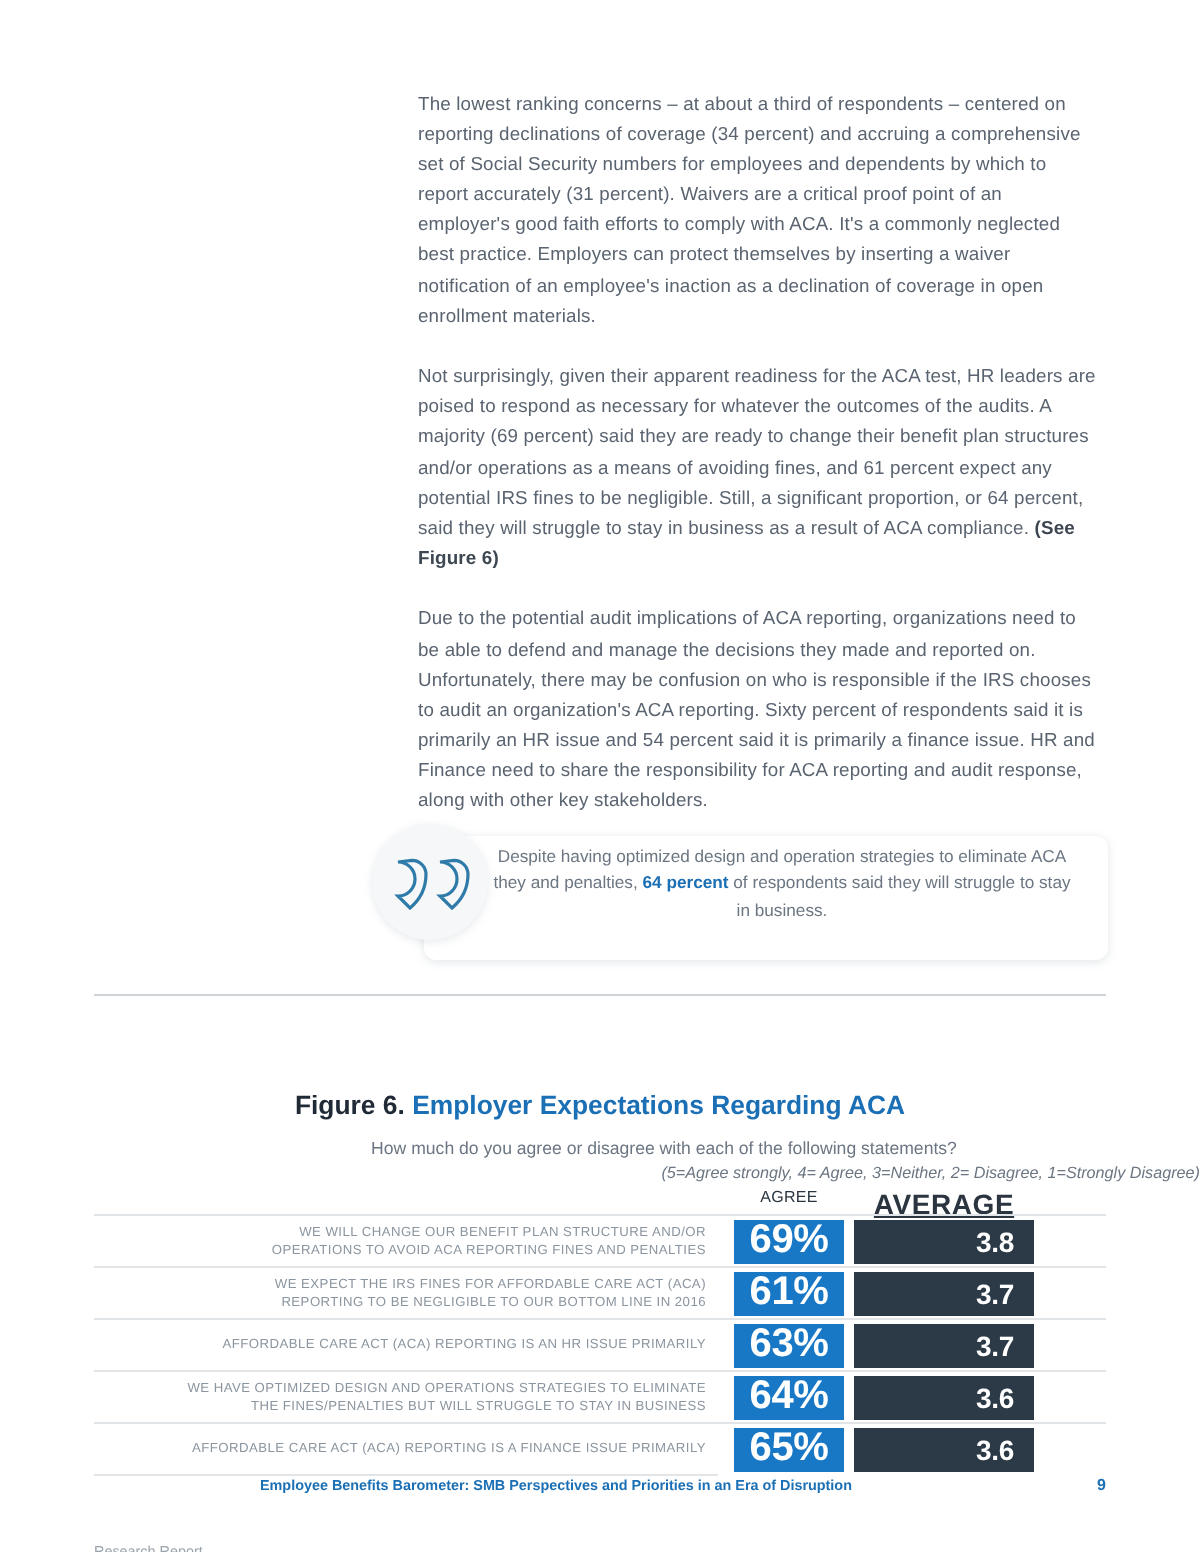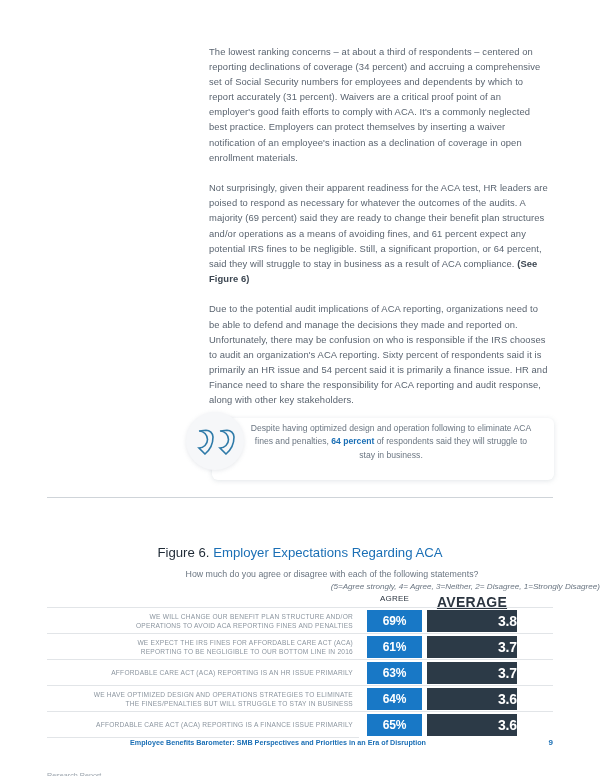--- a/index.html
+++ b/index.html
@@ -87,21 +87,21 @@
   }
 
   
   .fig-title {
     position: absolute;
     left: 0;
     top: 545px;
     width: 600px;
     text-align: center;
     font-size: 13.2px;
-    font-weight: normal;
+    font-weight: bold;
     color: #1f2a36;
   }
   .fig-title .accent { color: #1b6fb5; }
 
   .fig-sub {
     position: absolute;
     left: 0;
     top: 569px;
     width: 600px;
     text-align: center;
@@ -178,40 +178,41 @@
     box-sizing: border-box;
   }
   .bar-pct {
     position: absolute;
     left: 320px;
     top: 1.5px;
     width: 55px;
     height: 22px;
     background: #1878c6;
     color: #ffffff;
-    font-size: 12px;
+    font-size: 20px;
     font-weight: bold;
     display: flex;
     align-items: center;
     justify-content: center;
     letter-spacing: -0.01em;
   }
   .bar-avg {
     position: absolute;
     left: 380px;
     top: 1.5px;
     width: 90px;
     height: 22px;
     background: #2c3a47;
     color: #ffffff;
     font-size: 14px;
     font-weight: bold;
     display: flex;
     align-items: center;
     justify-content: flex-end;
+    padding-right: 10px;
     box-sizing: border-box;
     letter-spacing: -0.01em;
   }
   .row-bottom-line {
     position: relative;
     height: 1px;
     background: #e2e5e8;
     width: 312px;
   }
 
@@ -253,21 +254,21 @@
 
 <div class="copy-col">
   <p class="para"><span>The lowest ranking concerns – at about a third of respondents – centered on reporting declinations of coverage (34 percent) and accruing a comprehensive set of Social Security numbers for employees and dependents by which to report accurately (31 percent). Waivers are a critical proof point of an employer's good faith efforts to comply with ACA.  It's a commonly neglected best practice. Employers can protect themselves by inserting a waiver notification of an employee's inaction as a declination of coverage in open enrollment materials.</span></p>
   <p class="para"><span>Not surprisingly, given their apparent readiness for the ACA test, HR leaders are poised to respond as necessary for whatever the outcomes of the audits. A majority (69 percent) said they are ready to change their benefit plan structures and/or operations as a means of avoiding fines, and 61 percent expect any potential IRS fines to be negligible. Still, a significant proportion, or 64 percent, said they will struggle to stay in business as a result of ACA compliance. </span><b>(See Figure 6)</b></p>
   <p class="para"><span>Due to the potential audit implications of ACA reporting, organizations need to be able to defend and manage the decisions they made and reported on.  Unfortunately, there may be confusion on who is responsible if the IRS chooses to audit an organization's ACA reporting. Sixty percent of respondents said it is primarily an HR issue and 54 percent said it is primarily a finance issue. HR and Finance need to share the responsibility for ACA reporting and audit response, along with other key stakeholders.</span></p>
 </div>
 
 <div class="quote-wrap">
   <div class="quote-box"></div>
   <div class="quote-text">
-    <span>Despite having optimized design and operation following to eliminate ACA fines and penalties, </span><b>64 percent</b><span> of respondents said they will struggle to stay in business.</span>
+    <span>Despite having optimized design and operation strategies to eliminate ACA they and penalties, </span><b>64 percent</b><span> of respondents said they will struggle to stay in business.</span>
   </div>
   <div class="quote-badge">
     <svg width="40" height="28" viewBox="0 0 40 28" aria-hidden="true">
       <g fill="none" stroke="#2e7aa8" stroke-width="1.6">
         <path d="M4 4 A8.5 8.5 0 1 1 4 21 L10 27 C16 22 18 16 18 10 A7 7 0 0 0 11 3.2 Z"></path>
         <path d="M25 4 A8.5 8.5 0 1 1 25 21 L31 27 C37 22 39 16 39 10 A7 7 0 0 0 32 3.2 Z"></path>
       </g>
     </svg>
   </div>
 </div>

